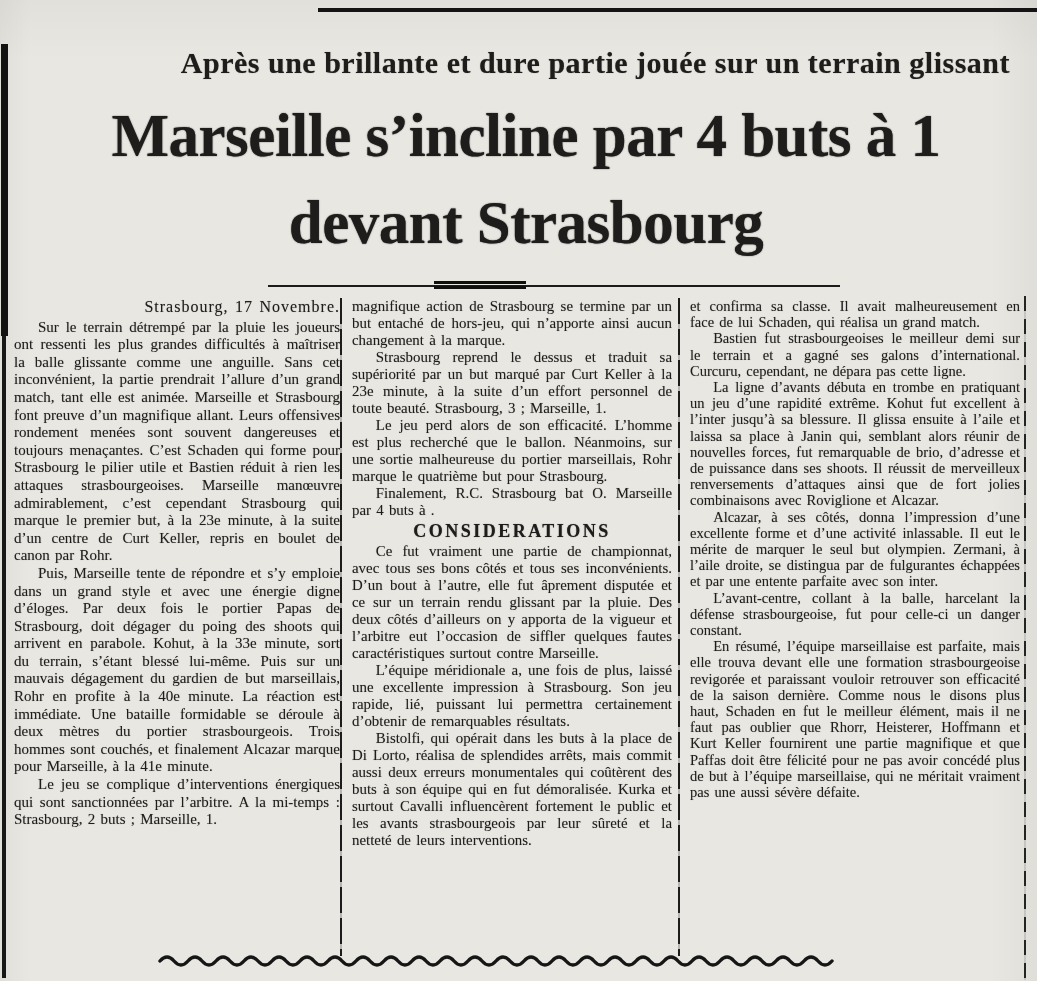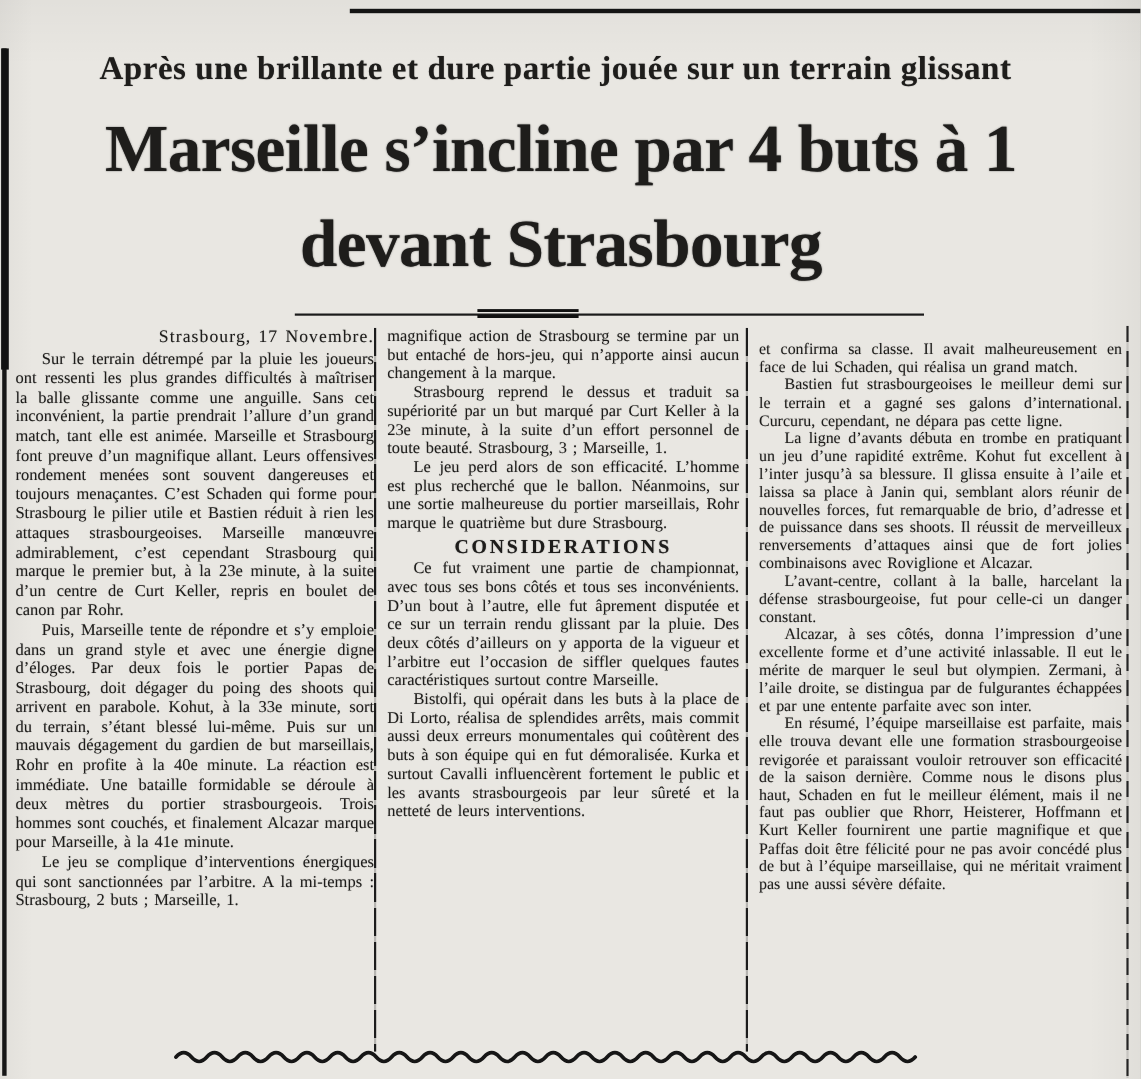--- a/index.html
+++ b/index.html
@@ -25,45 +25,46 @@
   .left-bar-thick{position:absolute;left:1px;top:44px;width:7px;height:292px;background:#121212;}
   .col-rule{position:absolute;top:298px;width:2px;height:658px;
     background:repeating-linear-gradient(180deg,#1c1c1c 0 26px, rgba(28,28,28,.25) 26px 31px);}
   .col-rule.r1{left:340px;}
   .col-rule.r2{left:678px;}
   .right-rule{position:absolute;left:1024px;top:296px;width:2px;height:684px;
     background:repeating-linear-gradient(180deg,#242424 0 15px, rgba(36,36,36,.15) 15px 23px);}
   
   .kicker{
     position:absolute;left:0;top:46px;width:1010px;
-    text-align:center;font-weight:700;font-size:30px;letter-spacing:.5px;
+    text-align:right;font-weight:700;font-size:30px;letter-spacing:.5px;
     text-shadow:0 0 1px rgba(30,30,30,.5);
   }
   .headline{
     position:absolute;left:0;top:92px;width:1020px;
     text-align:center;font-weight:700;font-size:61px;line-height:87px;
     letter-spacing:-.5px;
     text-shadow:0 0 1px rgba(20,20,20,.65), 0 0 2px rgba(20,20,20,.25);
+    padding-left:16px;
   }
   .hl-divider{position:absolute;left:268px;top:285px;width:572px;height:2px;background:#1b1b1b;}
   .hl-divider-bold{
     position:absolute;left:434px;top:281px;width:92px;height:9px;
     background:linear-gradient(180deg,#101010 0 3px, rgba(0,0,0,0) 3px 5px, #101010 5px 8px, rgba(0,0,0,0) 8px);
   }
   
   .col{
     position:absolute;top:298px;height:662px;overflow:hidden;
     text-align:justify;
     text-shadow:0 0 1px rgba(40,40,40,.35);
     word-spacing:1.5px;
     hyphens:auto;-webkit-hyphens:auto;
   }
   .col.c1{left:14px;width:326px;font-size:15px;line-height:17.6px;}
   .col.c2{left:352px;width:320px;font-size:14.9px;line-height:17px;}
-  .col.c3{left:690px;width:330px;font-size:14.5px;line-height:16.2px;margin-top:12px;}
+  .col.c3{left:690px;width:330px;font-size:14.5px;line-height:16.2px;}
   .col p{margin:0;text-indent:1.6em;}
   .col p.noindent{text-indent:0;}
   .dateline{
     text-align:right;font-size:16px;letter-spacing:1px;margin:0 0 3px 30px;
   }
   .subhead{
     font-family:Liberation Serif, serif;
     font-weight:700;font-size:18px;letter-spacing:2.5px;
     text-align:center;margin:4px 0 3px 0;text-indent:0;
     text-shadow:0 0 1px rgba(20,20,20,.6);
@@ -93,32 +94,34 @@
   <div class="col c1">
       <div class="dateline">Strasbourg, 17 Novembre.</div>
       <p class="">Sur le terrain détrempé par la pluie les joueurs ont ressenti les plus grandes difficultés à maîtriser la balle glissante comme une anguille. Sans cet inconvénient, la partie prendrait l’allure d’un grand match, tant elle est animée. Marseille et Strasbourg font preuve d’un magnifique allant. Leurs offensives rondement menées sont souvent dangereuses et toujours menaçantes. C’est Schaden qui forme pour Strasbourg le pilier utile et Bastien réduit à rien les attaques strasbourgeoises. Marseille manœuvre admirablement, c’est cependant Strasbourg qui marque le premier but, à la 23e minute, à la suite d’un centre de Curt Keller, repris en boulet de canon par Rohr.</p>
       <p class="">Puis, Marseille tente de répondre et s’y emploie dans un grand style et avec une énergie digne d’éloges. Par deux fois le portier Papas de Strasbourg, doit dégager du poing des shoots qui arrivent en parabole. Kohut, à la 33e minute, sort du terrain, s’étant blessé lui-même. Puis sur un mauvais dégagement du gardien de but marseillais, Rohr en profite à la 40e minute. La réaction est immédiate. Une bataille formidable se déroule à deux mètres du portier strasbourgeois. Trois hommes sont couchés, et finalement Alcazar marque pour Marseille, à la 41e minute.</p>
       <p class="">Le jeu se complique d’interventions énergiques qui sont sanctionnées par l’arbitre. A la mi-temps : Strasbourg, 2 buts ; Marseille, 1.</p>
     </div>
   <div class="col-rule r1"></div>
   <div class="col c2">
       <p class="noindent">magnifique action de Strasbourg se termine par un but entaché de hors-jeu, qui n’apporte ainsi aucun changement à la marque.</p>
       <p class="">Strasbourg reprend le dessus et traduit sa supériorité par un but marqué par Curt Keller à la 23e minute, à la suite d’un effort personnel de toute beauté. Strasbourg, 3 ; Marseille, 1.</p>
-      <p class="">Le jeu perd alors de son efficacité. L’homme est plus recherché que le ballon. Néanmoins, sur une sortie malheureuse du portier marseillais, Rohr marque le quatrième but dure Strasbourg.</p>
+      <p class="">Le jeu perd alors de son efficacité. L’homme est plus recherché que le ballon. Néanmoins, sur une sortie malheureuse du portier marseillais, Rohr marque le quatrième but pour Strasbourg.</p>
+      <p class="">Finalement, R.C. Strasbourg bat O. Marseille par 4 buts à .</p>
       <div class="subhead">CONSIDERATIONS</div>
       <p class="">Ce fut vraiment une partie de championnat, avec tous ses bons côtés et tous ses inconvénients. D’un bout à l’autre, elle fut âprement disputée et ce sur un terrain rendu glissant par la pluie. Des deux côtés d’ailleurs on y apporta de la vigueur et l’arbitre eut l’occasion de siffler quelques fautes caractéristiques surtout contre Marseille.</p>
+      <p class="">L’équipe méridionale a, une fois de plus, laissé une excellente impression à Strasbourg. Son jeu rapide, lié, puissant lui permettra certainement d’obtenir de remarquables résultats.</p>
       <p class="">Bistolfi, qui opérait dans les buts à la place de Di Lorto, réalisa de splendides arrêts, mais commit aussi deux erreurs monumentales qui coûtèrent des buts à son équipe qui en fut démoralisée. Kurka et surtout Cavalli influencèrent fortement le public et les avants strasbourgeois par leur sûreté et la netteté de leurs interventions.</p>
     </div>
   <div class="col-rule r2"></div>
   <div class="col c3">
       <p class="noindent">et confirma sa classe. Il avait malheureusement en face de lui Schaden, qui réalisa un grand match.</p>
       <p class="">Bastien fut strasbourgeoises le meilleur demi sur le terrain et a gagné ses galons d’international. Curcuru, cependant, ne dépara pas cette ligne.</p>
       <p class="">La ligne d’avants débuta en trombe en pratiquant un jeu d’une rapidité extrême. Kohut fut excellent à l’inter jusqu’à sa blessure. Il glissa ensuite à l’aile et laissa sa place à Janin qui, semblant alors réunir de nouvelles forces, fut remarquable de brio, d’adresse et de puissance dans ses shoots. Il réussit de merveilleux renversements d’attaques ainsi que de fort jolies combinaisons avec Roviglione et Alcazar.</p>
+      <p class="">Alcazar, à ses côtés, donna l’impression d’une excellente forme et d’une activité inlassable. Il eut le mérite de marquer le seul but olympien. Zermani, à l’aile droite, se distingua par de fulgurantes échappées et par une entente parfaite avec son inter.</p>
       <p class="">L’avant-centre, collant à la balle, harcelant la défense strasbourgeoise, fut pour celle-ci un danger constant.</p>
-      <p class="">Alcazar, à ses côtés, donna l’impression d’une excellente forme et d’une activité inlassable. Il eut le mérite de marquer le seul but olympien. Zermani, à l’aile droite, se distingua par de fulgurantes échappées et par une entente parfaite avec son inter.</p>
       <p class="">En résumé, l’équipe marseillaise est parfaite, mais elle trouva devant elle une formation strasbourgeoise revigorée et paraissant vouloir retrouver son efficacité de la saison dernière. Comme nous le disons plus haut, Schaden en fut le meilleur élément, mais il ne faut pas oublier que Rhorr, Heisterer, Hoffmann et Kurt Keller fournirent une partie magnifique et que Paffas doit être félicité pour ne pas avoir concédé plus de but à l’équipe marseillaise, qui ne méritait vraiment pas une aussi sévère défaite.</p>
     </div>
   <div class="right-rule"></div>
 
   <svg class="wavy" viewBox="0 0 680 20" aria-hidden="true">
     <path d="M2 10 q7 -8 14 0 t14 0 t14 0 t14 0 t14 0 t14 0 t14 0 t14 0 t14 0 t14 0 t14 0 t14 0 t14 0 t14 0 t14 0 t14 0 t14 0 t14 0 t14 0 t14 0 t14 0 t14 0 t14 0 t14 0 t14 0 t14 0 t14 0 t14 0 t14 0 t14 0 t14 0 t14 0 t14 0 t14 0 t14 0 t14 0 t14 0 t14 0 t14 0 t14 0 t14 0 t14 0 t14 0 t14 0 t14 0 t14 0 t14 0 t14 0"></path>
   </svg>
 
 </div>
 

